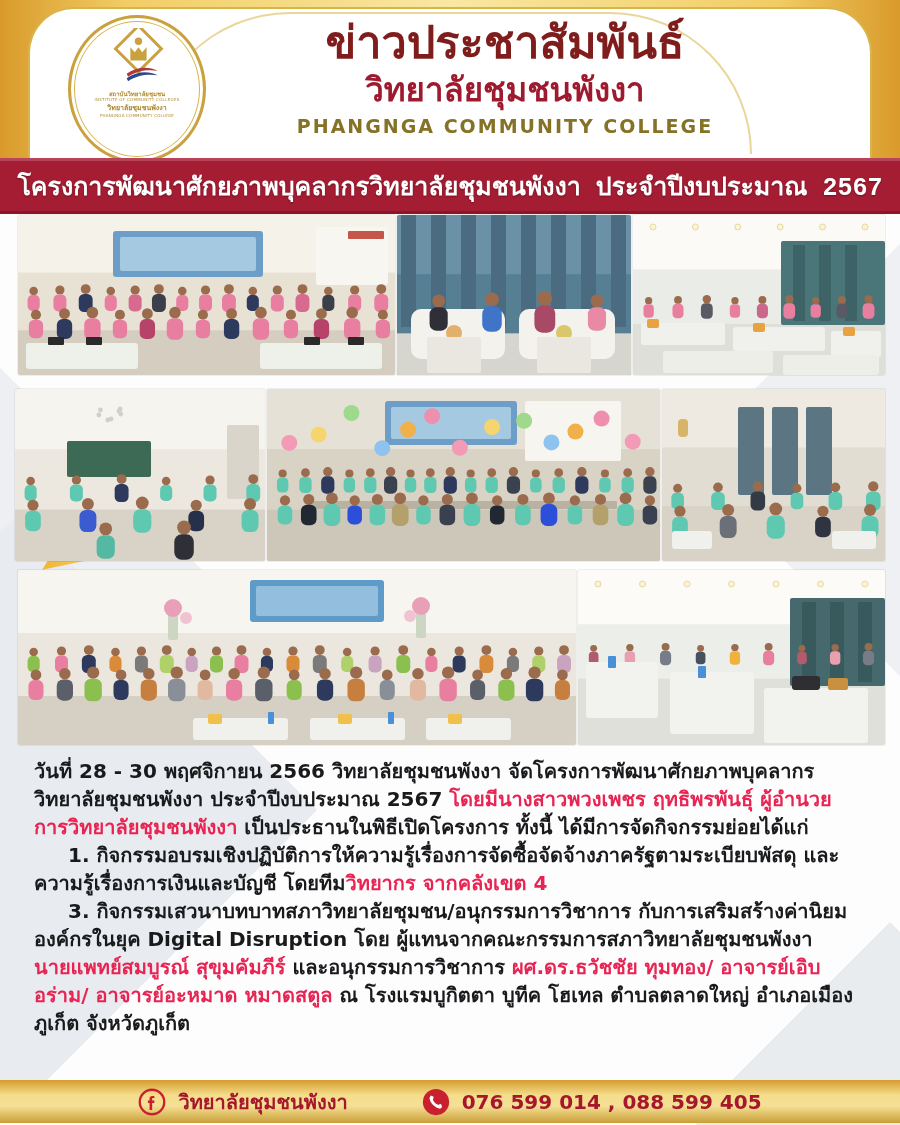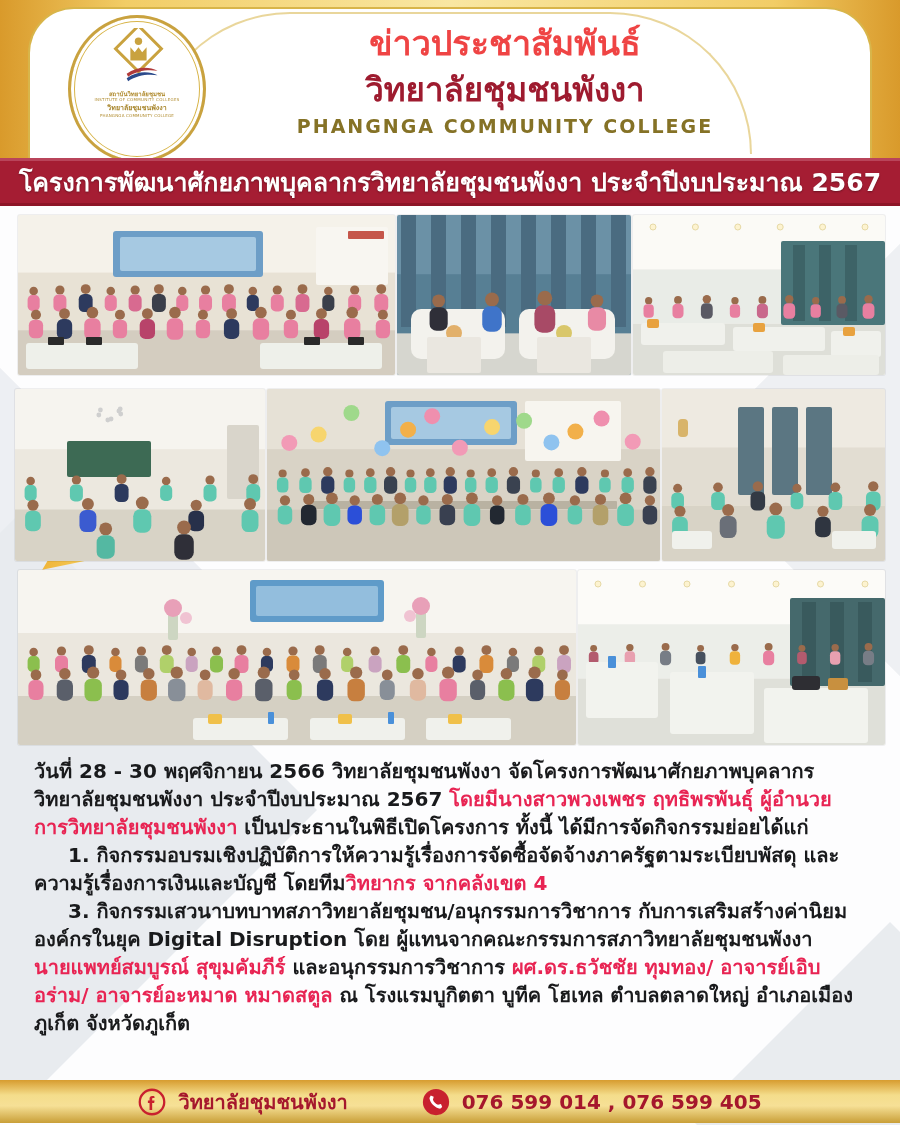--- a/index.html
+++ b/index.html
@@ -15,27 +15,27 @@
         border:2px solid #d8b54a;border-bottom:none;border-radius:300px 300px 0 0;opacity:.55;}
   .logo{position:absolute;left:38px;top:6px;width:132px;height:142px;background:#fff;
         border:3px solid #c9a23f;border-radius:50%;box-shadow:inset 0 0 0 3px #fff,inset 0 0 0 4px #d8b54a;
         text-align:center;overflow:hidden;}
   .logo .emblem{display:block;margin:10px auto 0;width:74px;height:62px;}
   .lg1{font-size:6px;color:#b08b2e;font-weight:700;line-height:7px;}
   .lg2{font-size:4px;color:#b08b2e;line-height:5px;letter-spacing:.3px;}
   .lg3{font-size:7px;color:#a8862c;font-weight:700;line-height:9px;margin-top:2px;}
   .lg4{font-size:4px;color:#b08b2e;line-height:5px;letter-spacing:.2px;}
   .titles{position:absolute;left:150px;right:40px;top:8px;text-align:center;}
-  .t1{font-size:34px;font-weight:800;color:#ef4444;line-height:52px;}
+  .t1{font-size:45px;font-weight:800;color:#7f1d1d;line-height:52px;}
   .t2{font-size:33px;font-weight:800;color:#9e1b2f;line-height:42px;}
   .t3{font-size:19px;font-weight:800;color:#857226;letter-spacing:2px;line-height:30px;}
   
-  .banner{position:absolute;left:0;top:158px;width:900px;height:48px;background:#a51d33;
+  .banner{position:absolute;left:0;top:158px;width:900px;height:56px;background:#a51d33;
           border-top:3px solid #b9445a;border-bottom:3px solid #8d1527;box-sizing:border-box;
-          display:flex;align-items:center;justify-content:center;}
+          display:flex;align-items:center;justify-content:center;font-family:Liberation Mono, monospace;}
   .banner span{color:#ffffff;font-size:25px;font-weight:800;text-shadow:0 1px 2px rgba(0,0,0,.35);white-space:nowrap;}
   
   .decor{position:absolute;z-index:0;}
   .dg{background:#edeff3;transform:rotate(45deg);}
   .ga{background:linear-gradient(90deg,#f0b63a,#f7d96e);}
   
   .photo{position:absolute;z-index:2;overflow:hidden;background:#e8e6e0;border-radius:2px;
          box-shadow:0 0 0 1px rgba(0,0,0,.06);}
   .photo svg{display:block;width:100%;height:100%;}
   
@@ -567,17 +567,17 @@
         <circle cx="16" cy="16" r="14" fill="none" stroke="#c8202e" stroke-width="2.6"></circle>
         <path d="M18.5 9 h-2.4 c-1.8 0-2.9 1.1-2.9 3 v2.2 h-1.9 v2.9 h1.9 V25 h3 v-7.9 h2.3 l.4-2.9 h-2.7 v-1.7 c0-.8.3-1.2 1.2-1.2 h1.6 Z" fill="#c8202e"></path>
       </svg>
       <span>วิทยาลัยชุมชนพังงา</span>
     </div>
     <div class="fitem">
       <svg viewBox="0 0 32 32">
         <circle cx="16" cy="16" r="15" fill="#c8202e"></circle>
         <path d="M10 8.5 l3.4 1.4 -.9 3.4 c1 2.6 3.2 4.8 5.8 5.8 l3.4-.9 1.4 3.4 -2.4 2 c-5.6-.6-11.6-6.6-12.2-12.2 Z" fill="#ffffff"></path>
       </svg>
-      <span>076 599 014 , 076 599 405</span>
+      <span>076 599 014 , 088 599 405</span>
     </div>
   </div>
 
 </div>
 
 </body></html>

